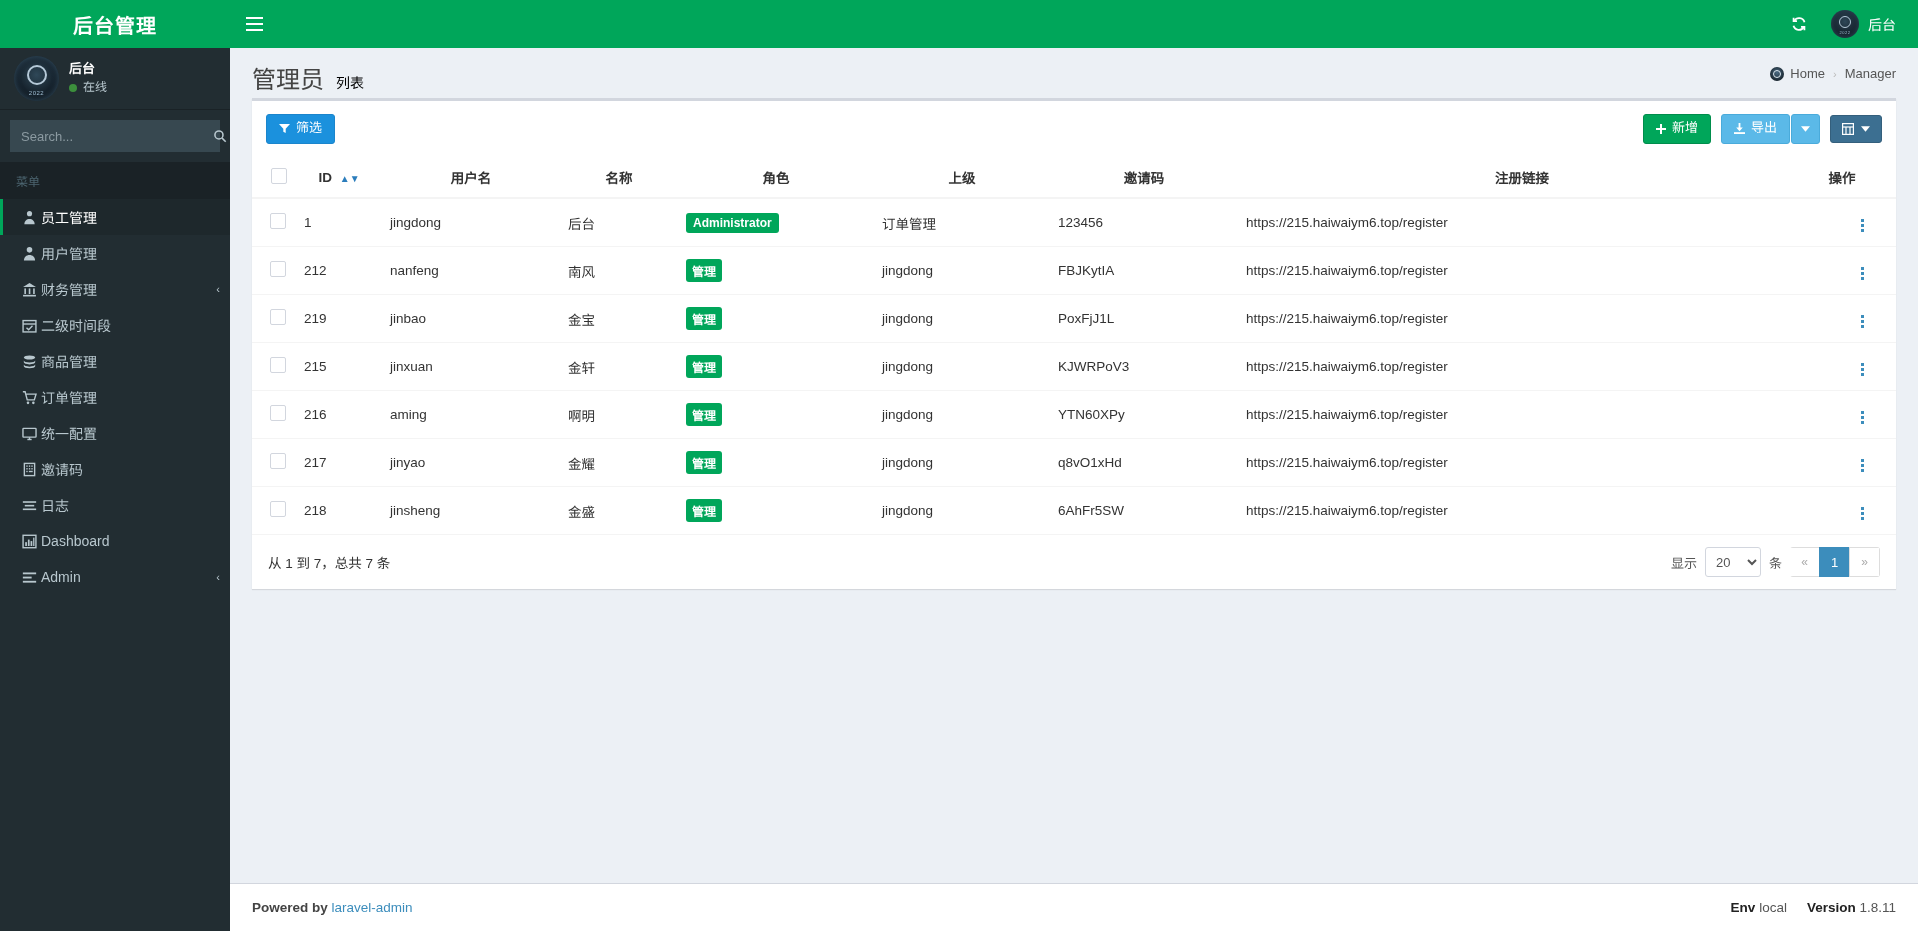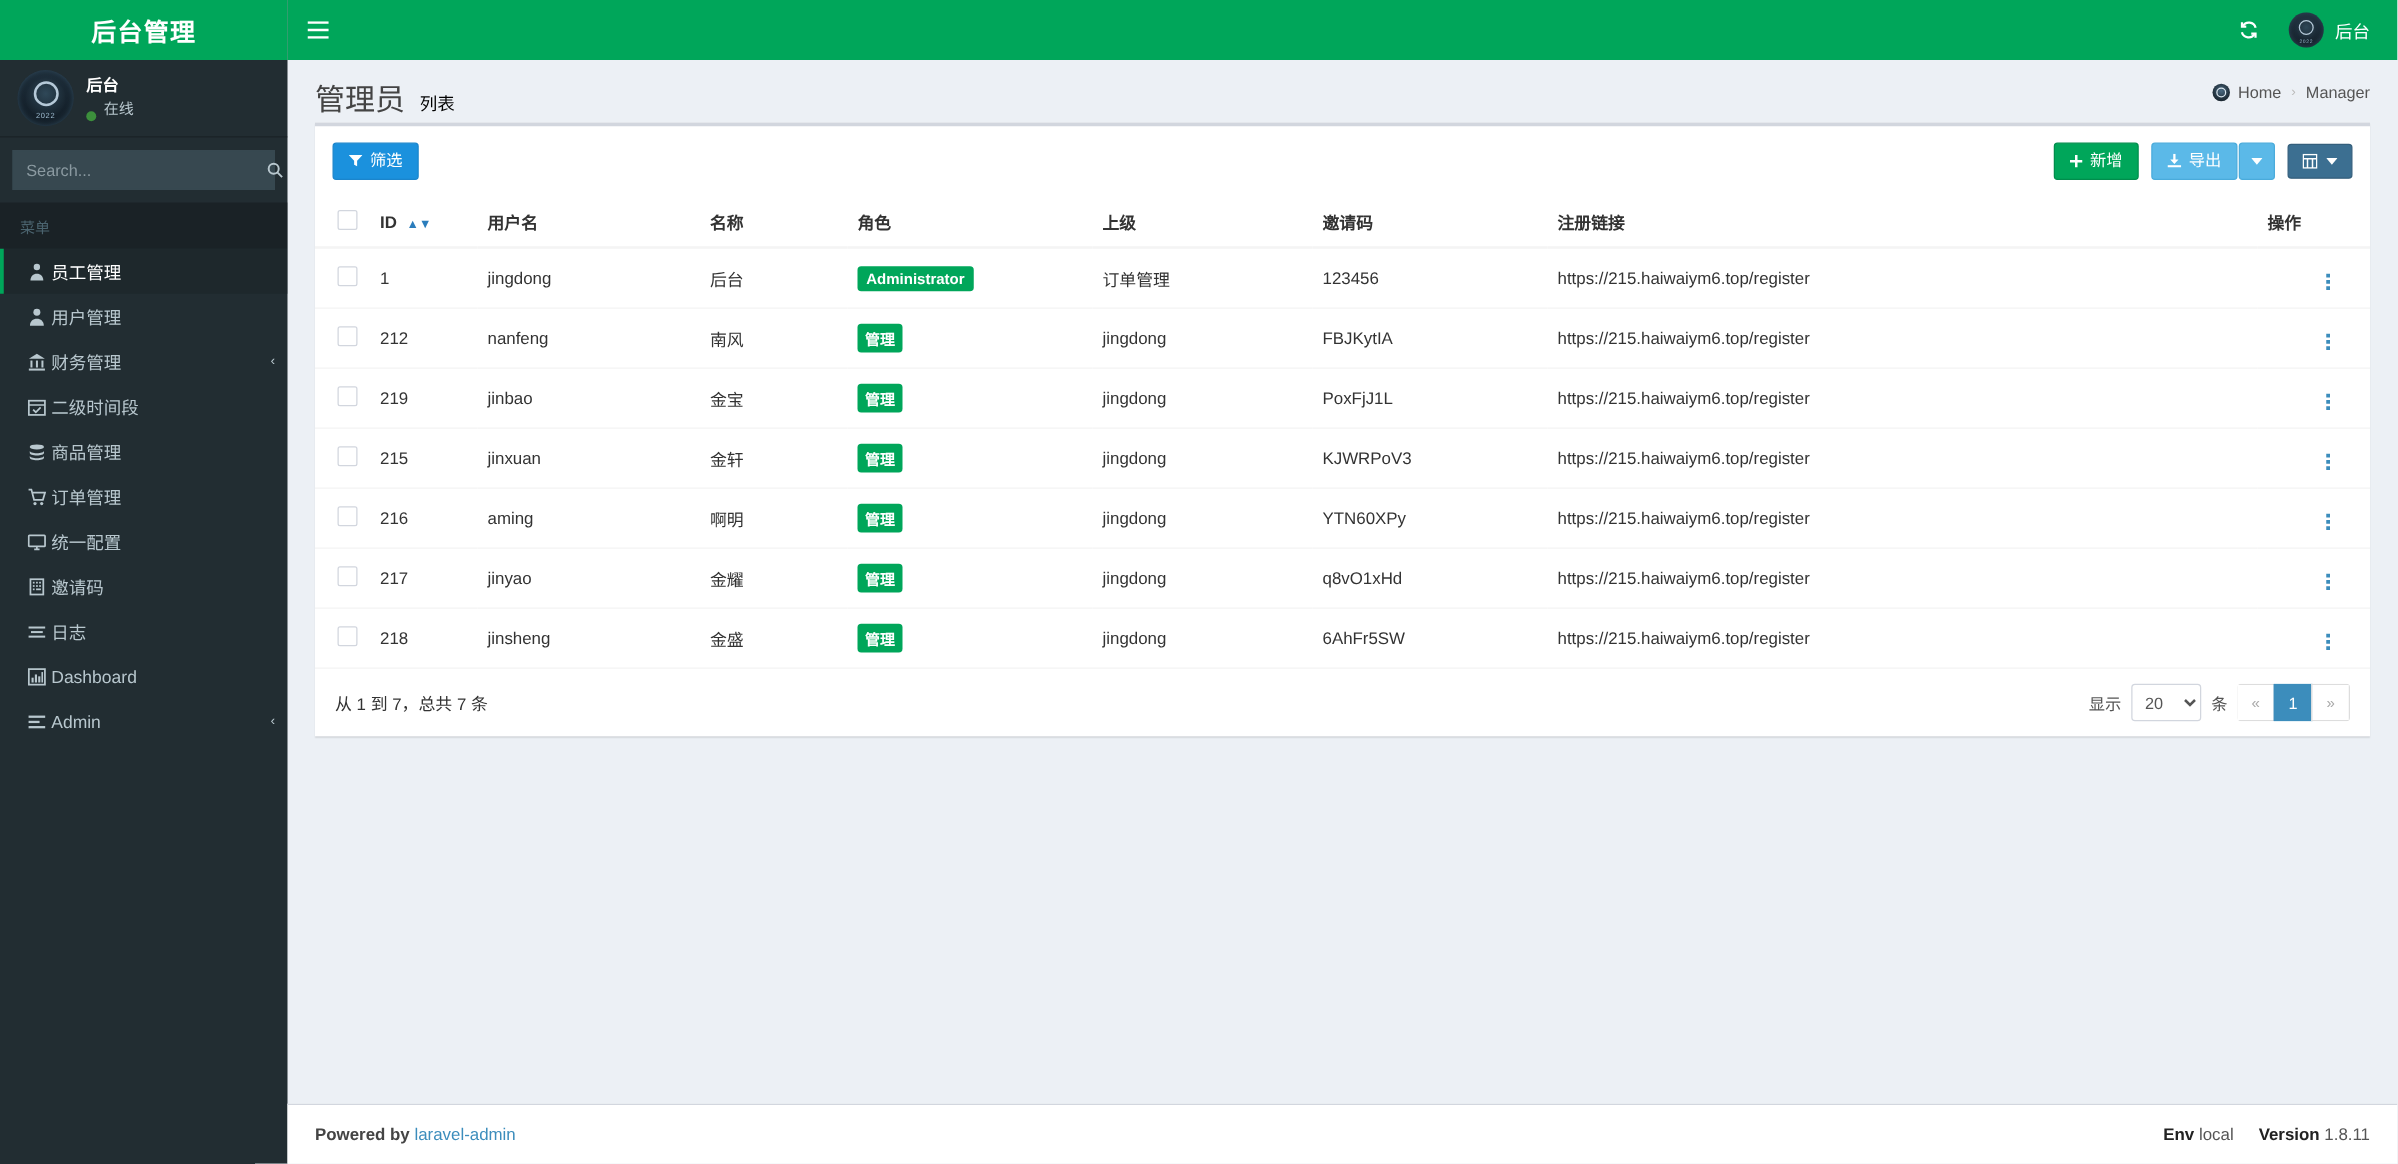--- a/index.html
+++ b/index.html
@@ -43,21 +43,21 @@
     transform: translate(-50%,-50%);
     width: 16px; height: 16px; border-radius: 50%;
     border: 2px solid #cfe3f2; opacity: .85;
   }
   .avatar::after {
     content: "2022"; position: absolute; left: 0; right: 0; bottom: 5px;
     text-align: center; font-size: 6px; color: #9fbdd2; letter-spacing: .5px;
   }
   .user-info { margin-left: 10px; line-height: 1.45; }
   .user-name { color: #fff; font-size: 13px; font-weight: bold; }
-  .user-status { color: #b8c7ce; font-size: 12px; display: flex; align-items: flex-end; }
+  .user-status { color: #b8c7ce; font-size: 12px; display: flex; align-items: center; }
   .dot-online {
     width: 8px; height: 8px; border-radius: 50%; background: #3c8f3c;
     display: inline-block; margin-right: 6px;
   }
   .search-wrap { padding: 10px; }
   .search-box {
     display: flex; align-items: stretch;
     background: #374850; border: 1px solid #374850; height: 32px;
   }
   .search-box input {
@@ -147,36 +147,36 @@
     background: #fff; border-top: 3px solid #d2d6de;
     box-shadow: 0 1px 1px rgba(0,0,0,.1);
   }
   .box-header {
     padding: 12px 14px; display: flex; align-items: center; min-height: 56px;
   }
   .btn {
     display: inline-flex; align-items: center; gap: 6px;
     border: 1px solid transparent; border-radius: 3px;
     font-size: 13px; padding: 7px 12px; cursor: pointer; line-height: 1.1;
-    font-family: Liberation Serif, serif;
+    font-family: Liberation Mono, monospace;
     justify-content: center;
   }
   .btn-primary { background: #1b91dd; border-color: #1b85cc; color: #fff; }
   .btn-success { background: #00a65a; border-color: #008d4c; color: #fff; }
   .btn-info    { background: #5bb9e8; border-color: #4aabdb; color: #fff; }
   .btn-dark    { background: #3c6f91; border-color: #345f7c; color: #fff; }
   .btn-caret   { padding: 7px 9px; }
   .btn-group { display: inline-flex; }
   .btn-group .btn + .btn { margin-left: 1px; }
   .header-right { margin-left: auto; display: flex; align-items: center; gap: 10px; }
 
   
   table.grid { width: 100%; border-collapse: collapse; }
   table.grid thead th {
-    text-align: left; font-size: 13.5px; color: #333; font-weight: bold;
+    text-align: center; font-size: 13.5px; color: #333; font-weight: bold;
     padding: 10px 8px; border-bottom: 2px solid #f4f4f4;
     white-space: nowrap;
   }
   table.grid tbody td {
     padding: 11px 8px; font-size: 13.5px; color: #333;
     border-top: 1px solid #f4f4f4; vertical-align: middle;
     white-space: nowrap;
   }
   .c-check { width: 44px; padding-left: 18px !important; }
   .c-id    { width: 86px; }

